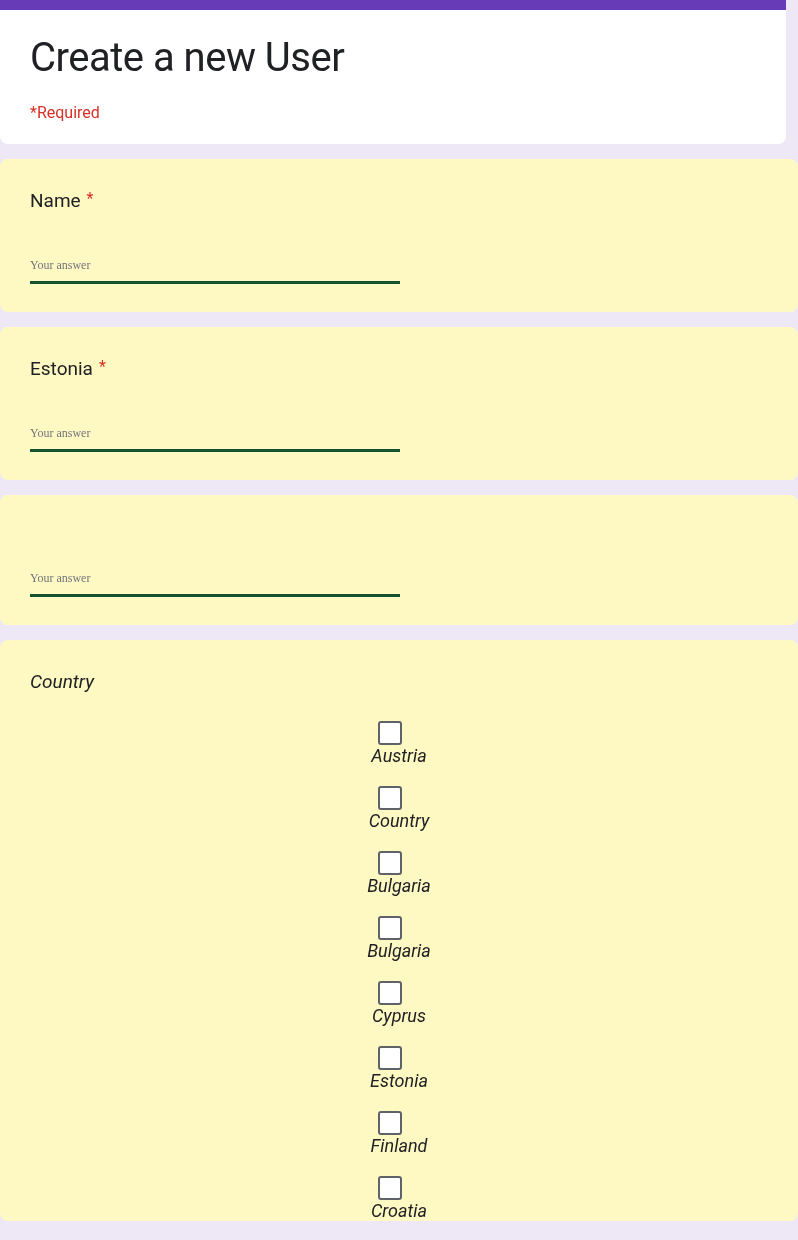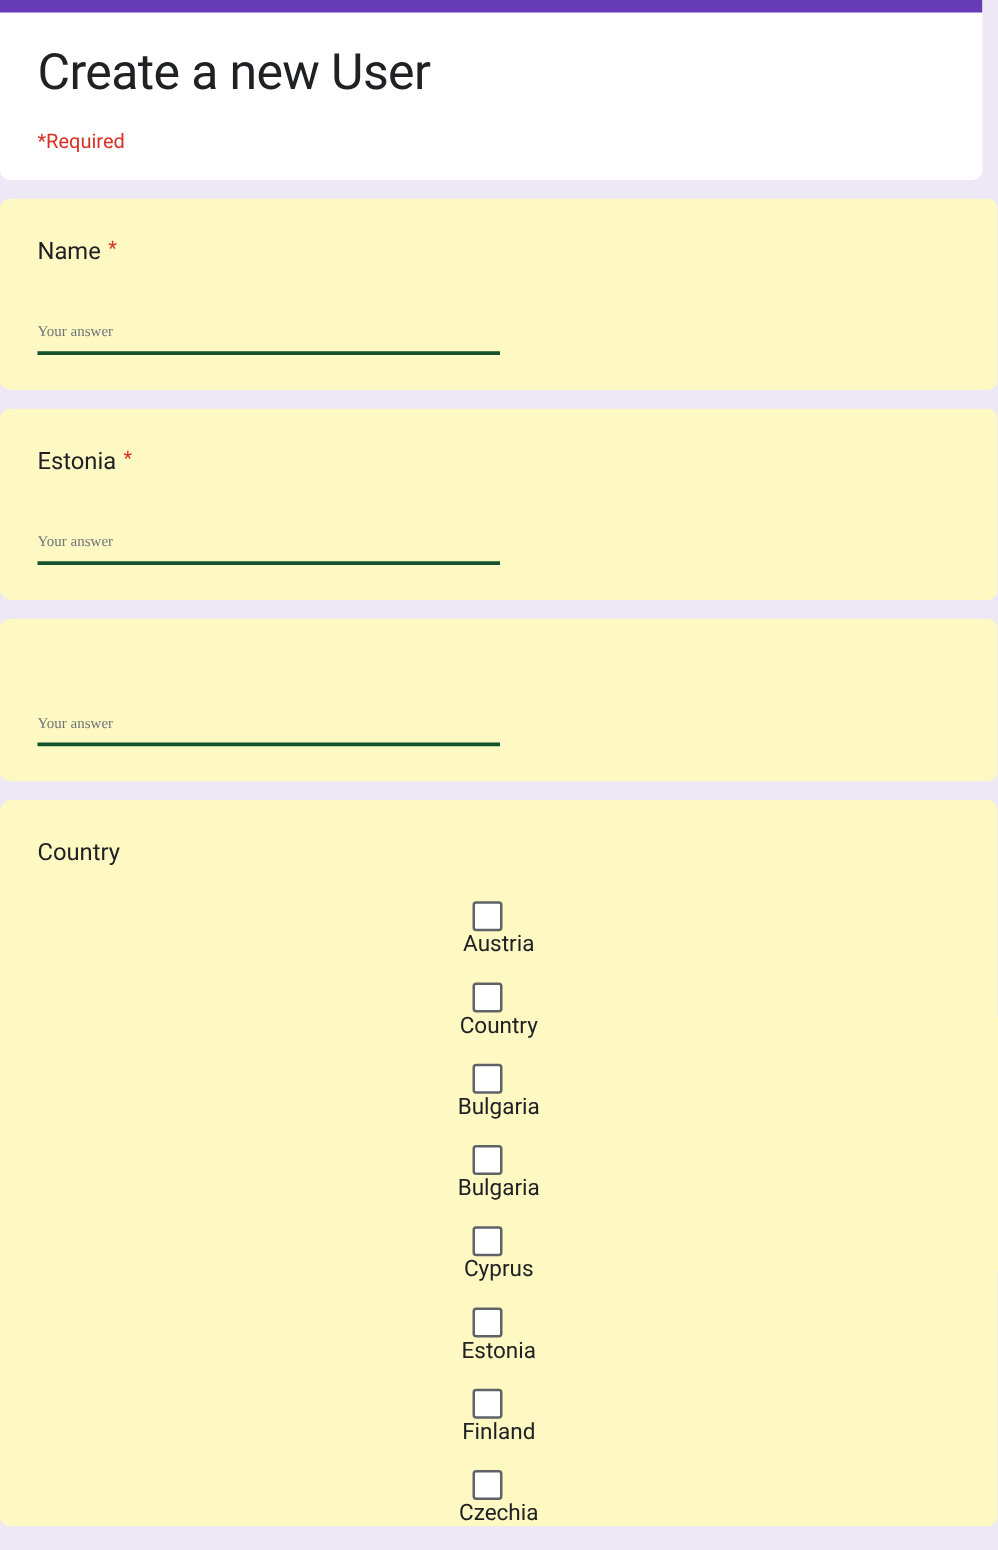--- a/index.html
+++ b/index.html
@@ -95,20 +95,21 @@
       cursor: pointer;
       background: #fff;
     }
     .checkbox-label {
       font-size: 18px;
       color: #202124;
       cursor: pointer;
     }
     .card.country-card {
       padding-bottom: 0;
+      font-style: italic;
     }
   </style>
 </head>
 <body>
 
 <div class="header-card">
   <div class="accent-bar"></div>
   <div class="header-content">
     <h1 class="form-title">Create a new User</h1>
     <div class="required-note">*Required</div>
@@ -163,16 +164,16 @@
     <div class="checkbox-row">
       <div class="checkbox"></div>
       <span class="checkbox-label">Estonia</span>
     </div>
     <div class="checkbox-row">
       <div class="checkbox"></div>
       <span class="checkbox-label">Finland</span>
     </div>
     <div class="checkbox-row">
       <div class="checkbox"></div>
-      <span class="checkbox-label">Czechia</span>
+      <span class="checkbox-label">Croatia</span>
     </div>
   </div>
 </div>
 
 </body></html>

